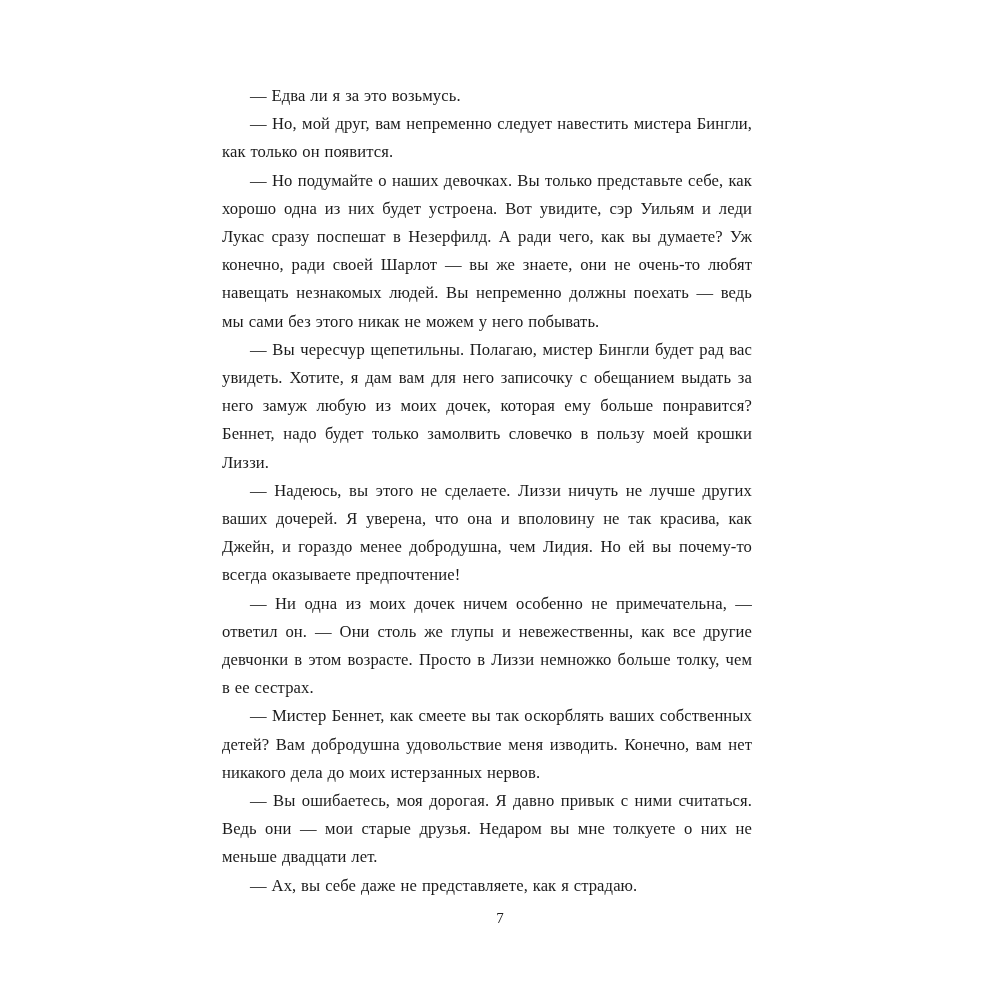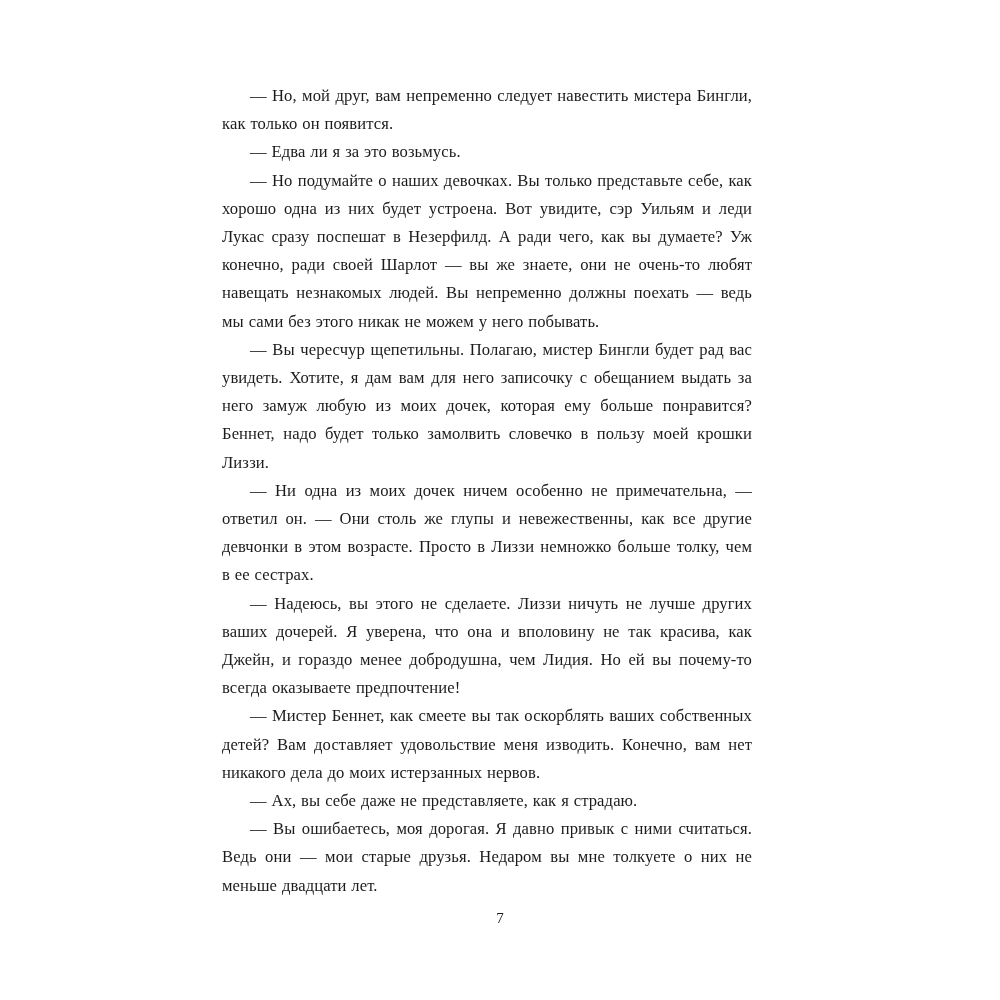--- a/index.html
+++ b/index.html
@@ -50,26 +50,26 @@
     color: #1b1b1b;
     font-family: "Liberation Serif", "DejaVu Serif", serif;
   }
 </style>
 </head>
 <body>
 
 <div class="page">
 
   <div class="text-column">
+    <p class="para">— Едва ли я за это возьмусь.</p>
     <p class="para">— Но, мой друг, вам непременно следует навестить мистера Бингли, как только он появится.</p>
-    <p class="para">— Едва ли я за это возьмусь.</p>
     <p class="para">— Но подумайте о наших девочках. Вы только представьте себе, как хорошо одна из них будет устроена. Вот увидите, сэр Уильям и леди Лукас сразу поспешат в Незерфилд. А ради чего, как вы думаете? Уж конечно, ради своей Шарлот — вы же знаете, они не очень-то любят навещать незнакомых людей. Вы непременно должны поехать — ведь мы сами без этого никак не можем у него побывать.</p>
     <p class="para">— Вы чересчур щепетильны. Полагаю, мистер Бингли будет рад вас увидеть. Хотите, я дам вам для него записочку с обещанием выдать за него замуж любую из моих дочек, которая ему больше понравится? Беннет, надо будет только замолвить словечко в пользу моей крошки Лиззи.</p>
+    <p class="para">— Надеюсь, вы этого не сделаете. Лиззи ничуть не лучше других ваших дочерей. Я уверена, что она и вполовину не так красива, как Джейн, и гораздо менее добродушна, чем Лидия. Но ей вы почему-то всегда оказываете предпочтение!</p>
     <p class="para">— Ни одна из моих дочек ничем особенно не примечательна, — ответил он. — Они столь же глупы и невежественны, как все другие девчонки в этом возрасте. Просто в Лиззи немножко больше толку, чем в ее сестрах.</p>
-    <p class="para">— Надеюсь, вы этого не сделаете. Лиззи ничуть не лучше других ваших дочерей. Я уверена, что она и вполовину не так красива, как Джейн, и гораздо менее добродушна, чем Лидия. Но ей вы почему-то всегда оказываете предпочтение!</p>
-    <p class="para">— Мистер Беннет, как смеете вы так оскорблять ваших собственных детей? Вам доставляет удовольствие меня изводить. Конечно, вам нет никакого дела до моих истерзанных нервов.</p>
+    <p class="para">— Мистер Беннет, как смеете вы так оскорблять ваших собственных детей? Вам добродушна удовольствие меня изводить. Конечно, вам нет никакого дела до моих истерзанных нервов.</p>
+    <p class="para">— Вы ошибаетесь, моя дорогая. Я давно привык с ними считаться. Ведь они — мои старые друзья. Недаром вы мне толкуете о них не меньше двадцати лет.</p>
     <p class="para">— Ах, вы себе даже не представляете, как я страдаю.</p>
-    <p class="para">— Вы ошибаетесь, моя дорогая. Я давно привык с ними считаться. Ведь они — мои старые друзья. Недаром вы мне толкуете о них не меньше двадцати лет.</p>
   </div>
 
   <div class="folio">7</div>
 
 </div>
 
 </body></html>

